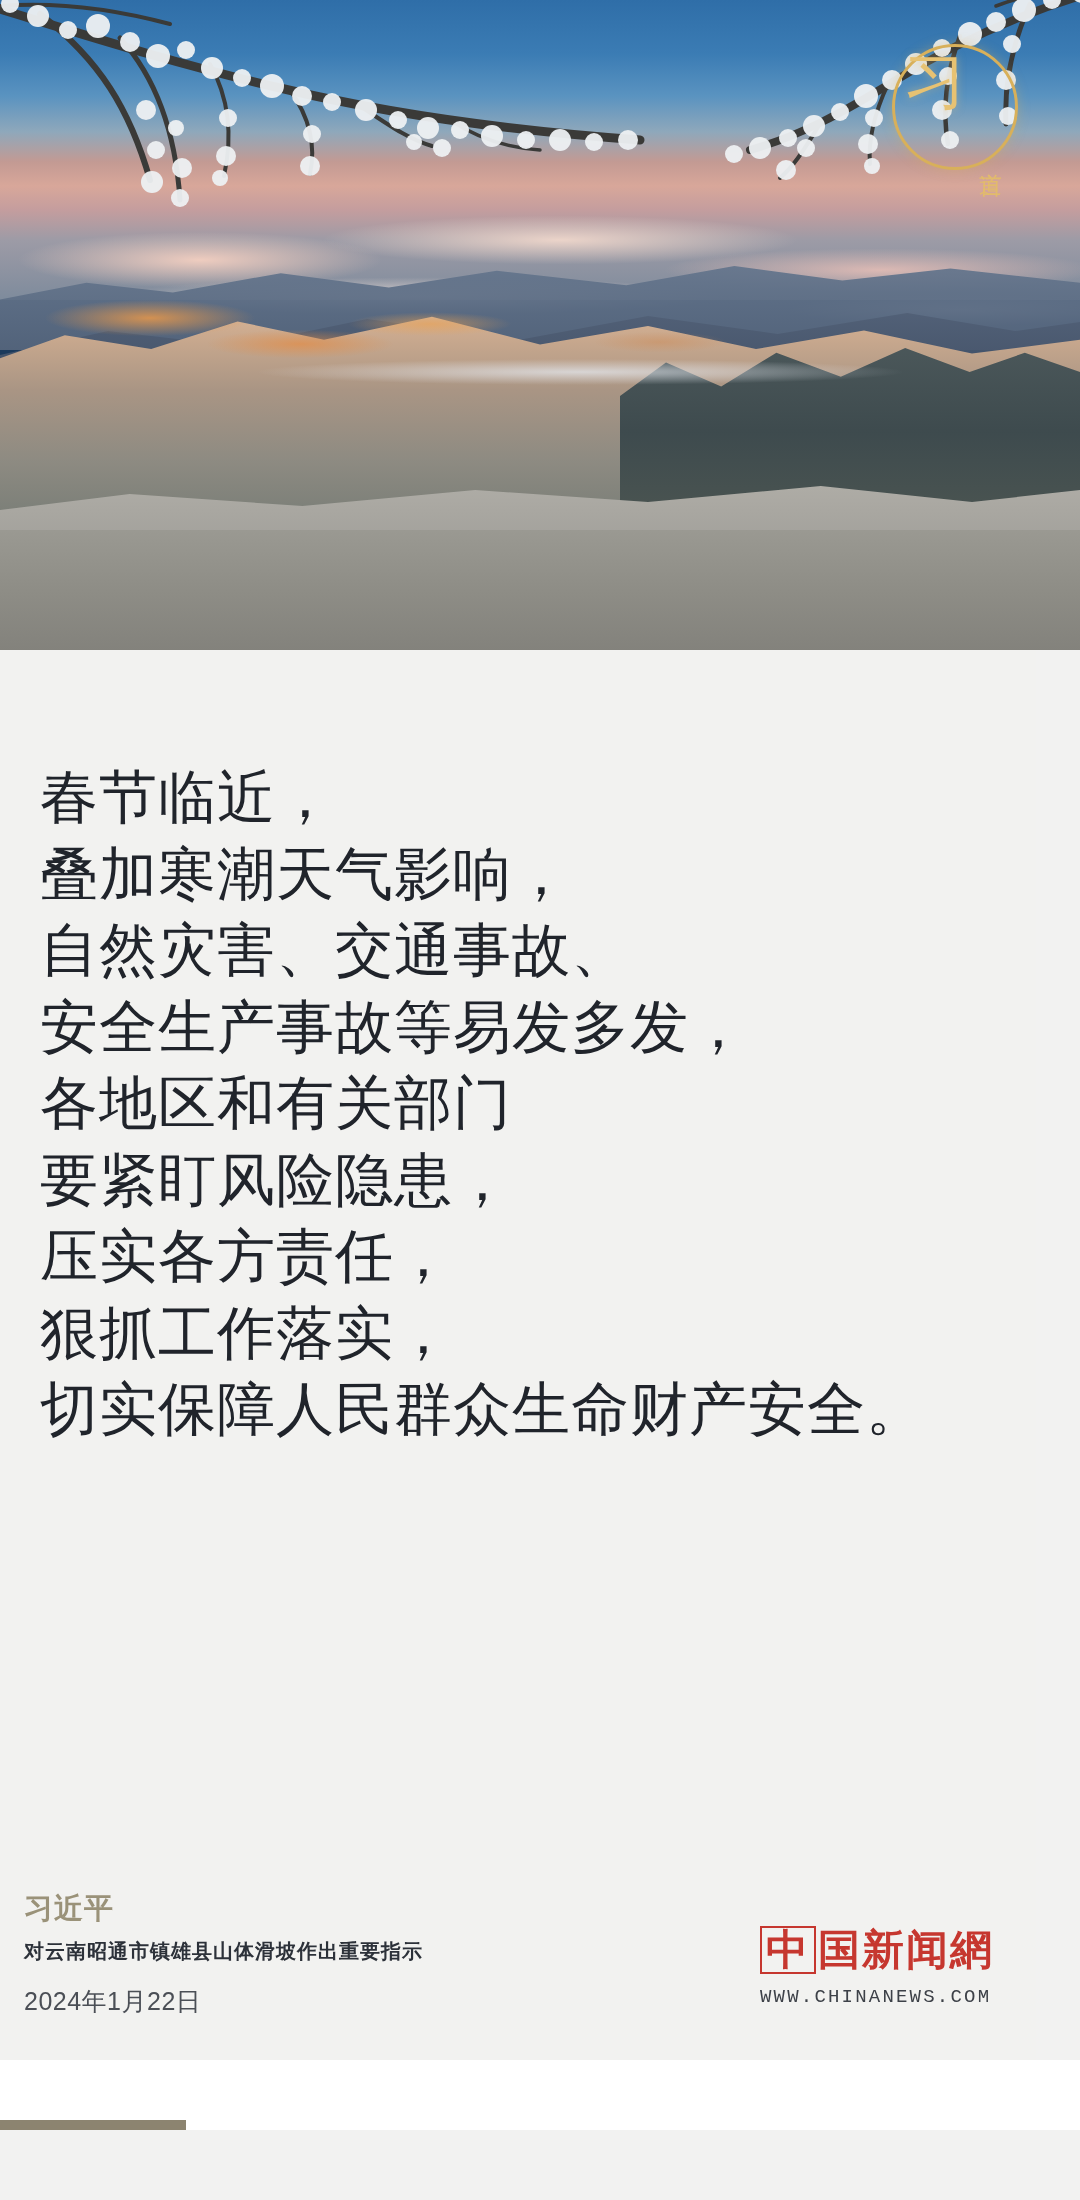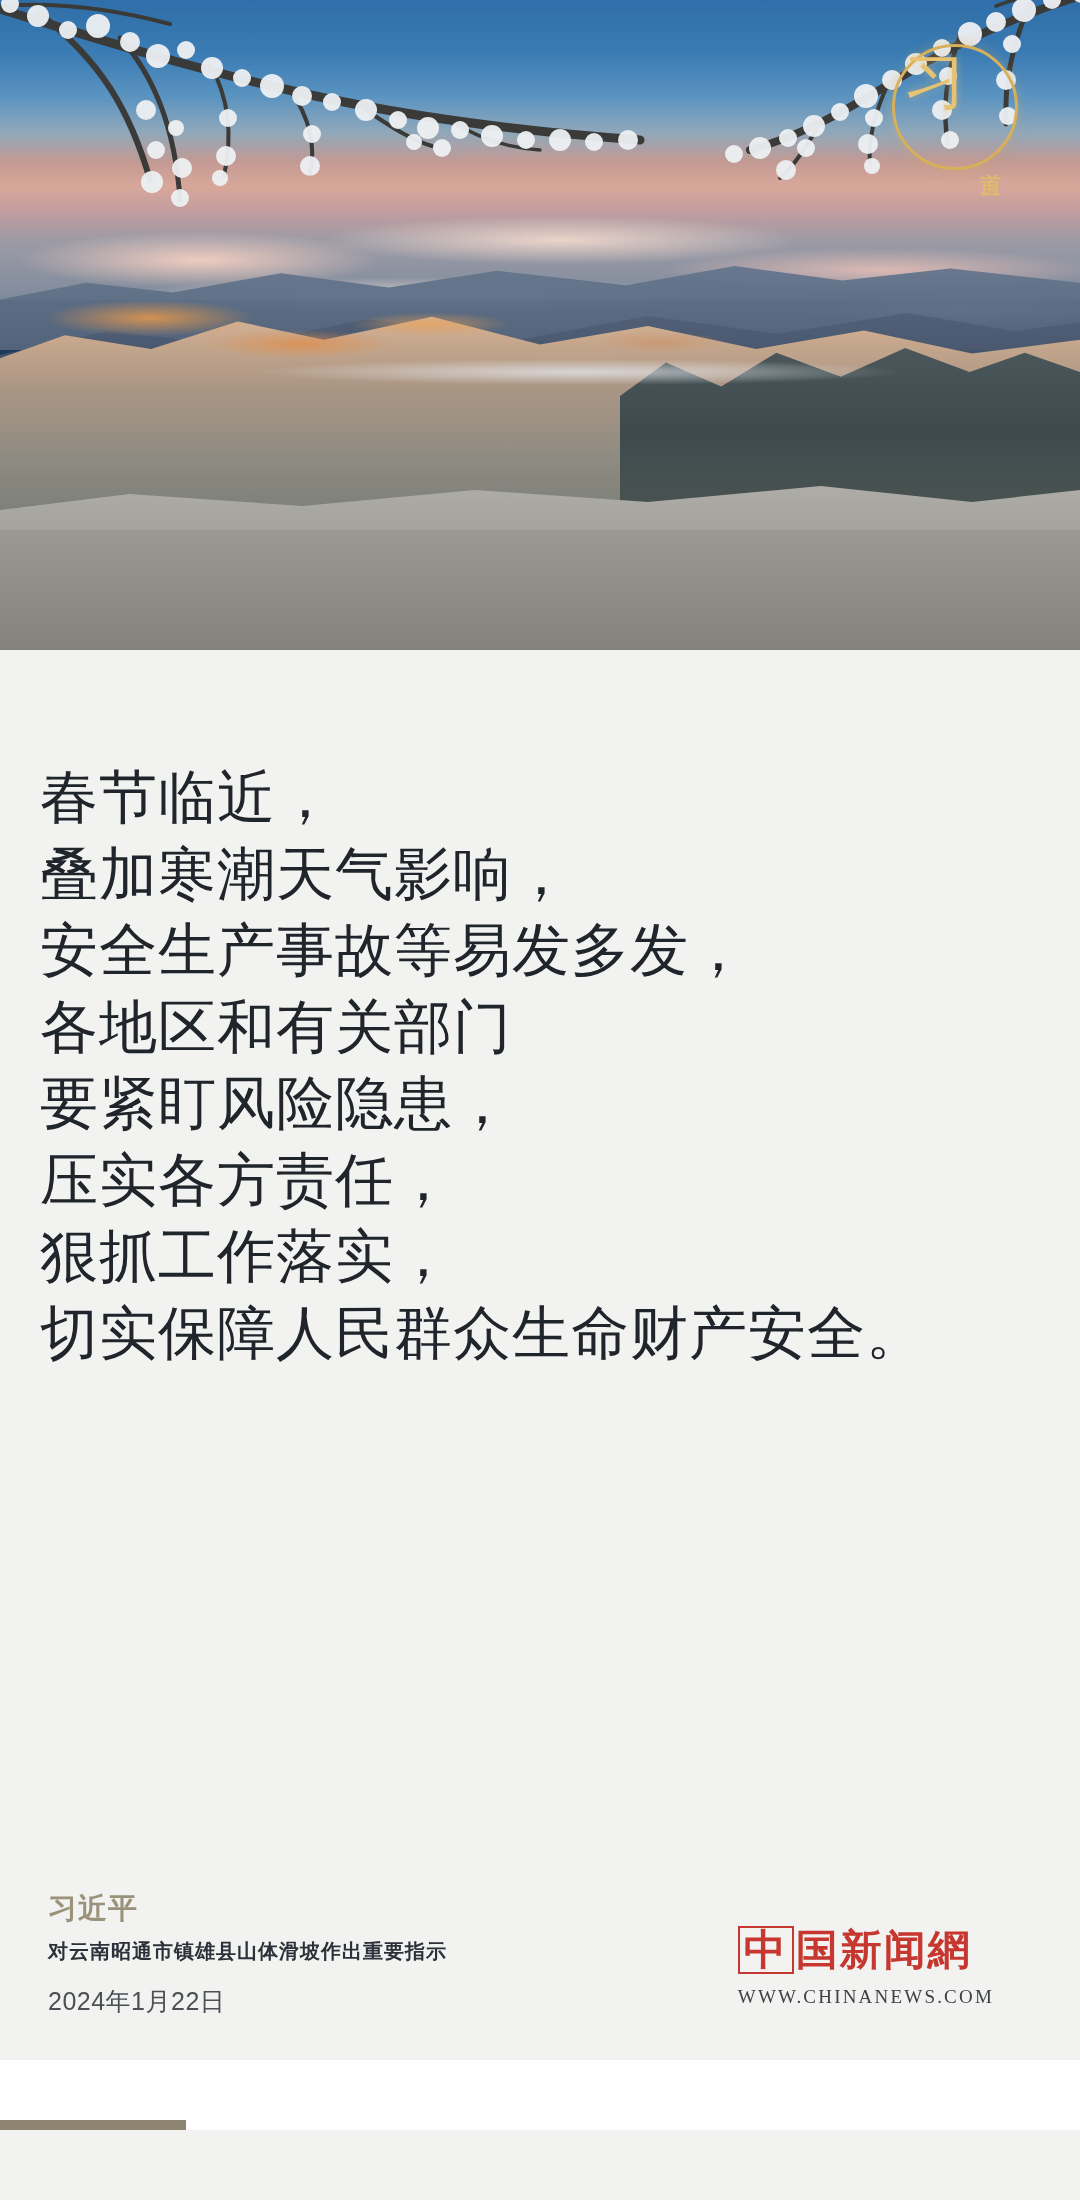--- a/index.html
+++ b/index.html
@@ -174,21 +174,21 @@
     font-size:58px;
     line-height:1.32;
     color:#20242b;
     letter-spacing:1px;
     white-space:nowrap;
   }
 
   
   .footer {
     position:absolute;
-    left:48px; bottom:112px;
+    left:24px; bottom:112px;
     width:1000px;
   }
   .footer .author {
     font-family:"Liberation Serif", serif;
     font-size:29px;
     font-weight:bold;
     color:#9a9279;
     letter-spacing:1px;
     margin-bottom:9px;
   }
@@ -222,21 +222,21 @@
   }
   .brand .cn-name .boxed {
     display:inline-block;
     border:2px solid #c6372f;
     padding:0 4px;
     margin-right:2px;
     line-height:1.05;
   }
   .brand .url {
     margin-top:8px;
-    font-family:Liberation Serif, serif;
+    font-family:Liberation Mono, monospace;
     font-size:19px;
     color:#3d4148;
     letter-spacing:2.2px;
     white-space:nowrap;
   }
 
   
   .bottom-strip {
     position:absolute;
     left:0; bottom:0; width:1080px; height:70px;
@@ -362,20 +362,21 @@
       <div class="ring"></div>
       <div class="glyph-main">习</div>
       <div class="glyph-sub">言道</div>
     </div>
   </div>
 
   <div class="quote-area">
     <div class="quote">
       <div class="line">春节临近，</div>
       <div class="line">叠加寒潮天气影响，</div>
+      <div class="line">自然灾害、交通事故、</div>
       <div class="line">安全生产事故等易发多发，</div>
       <div class="line">各地区和有关部门</div>
       <div class="line">要紧盯风险隐患，</div>
       <div class="line">压实各方责任，</div>
       <div class="line">狠抓工作落实，</div>
       <div class="line">切实保障人民群众生命财产安全。</div>
     </div>
 
     <div class="footer">
       <div class="author">习近平</div>

